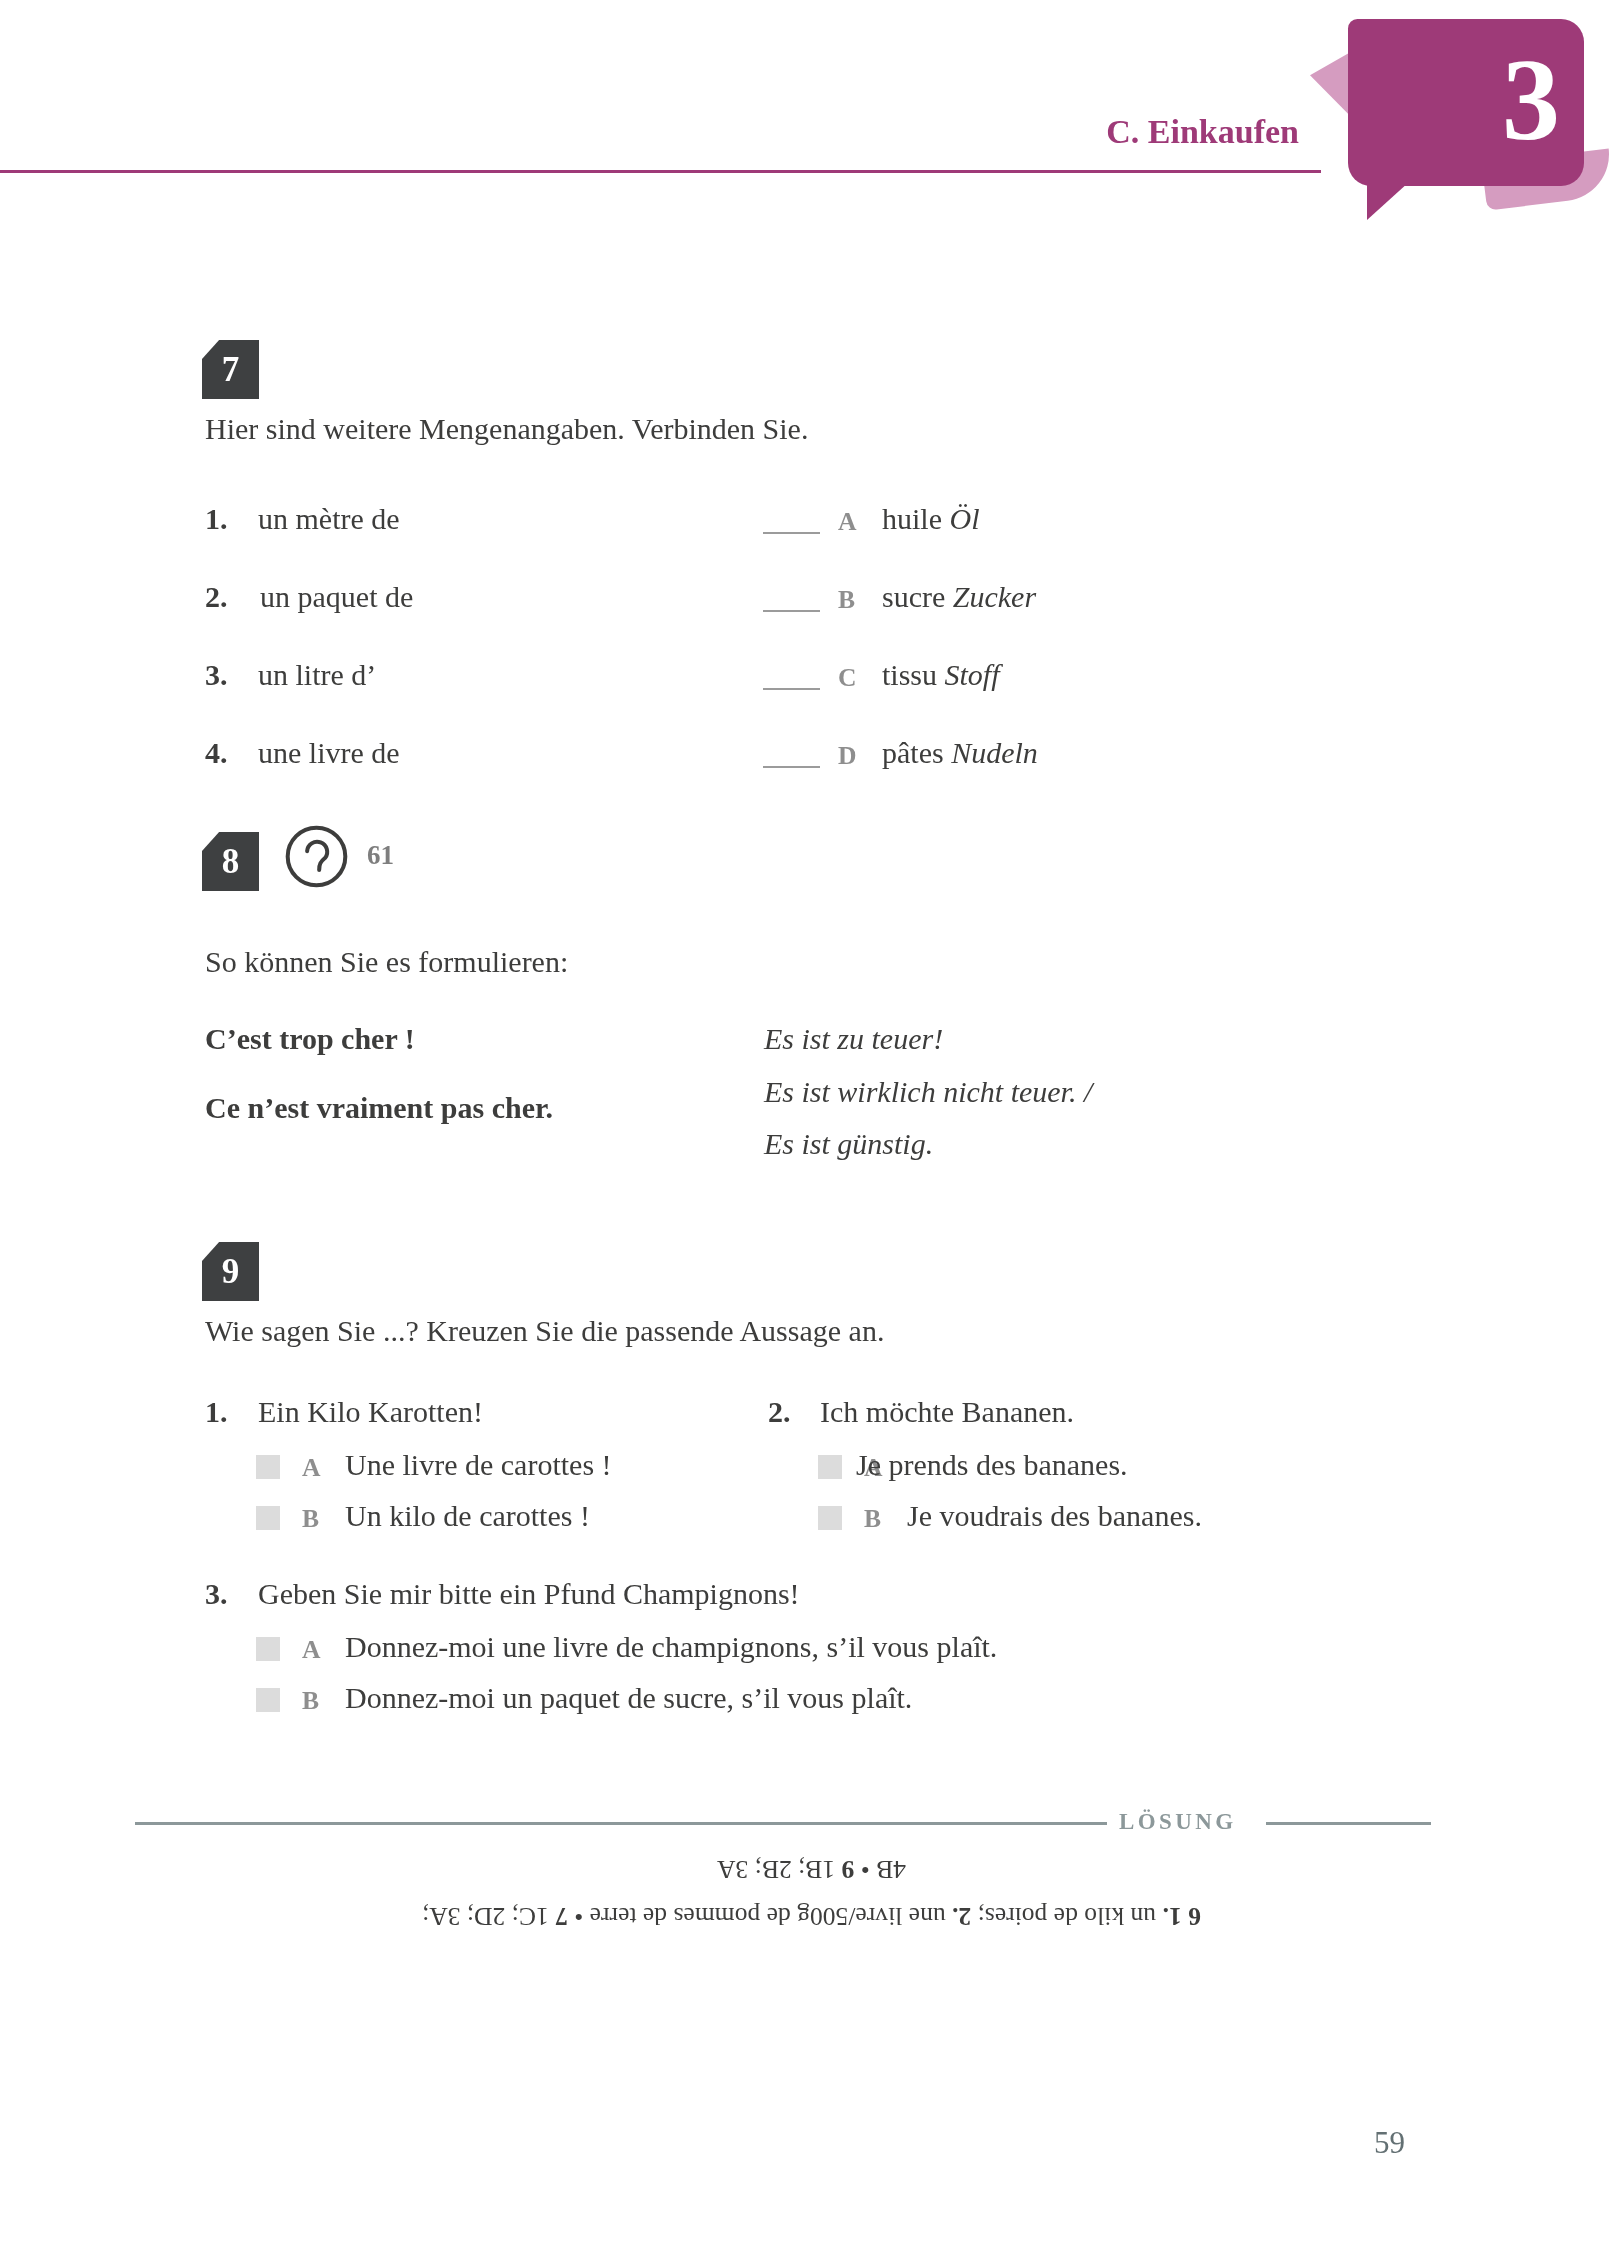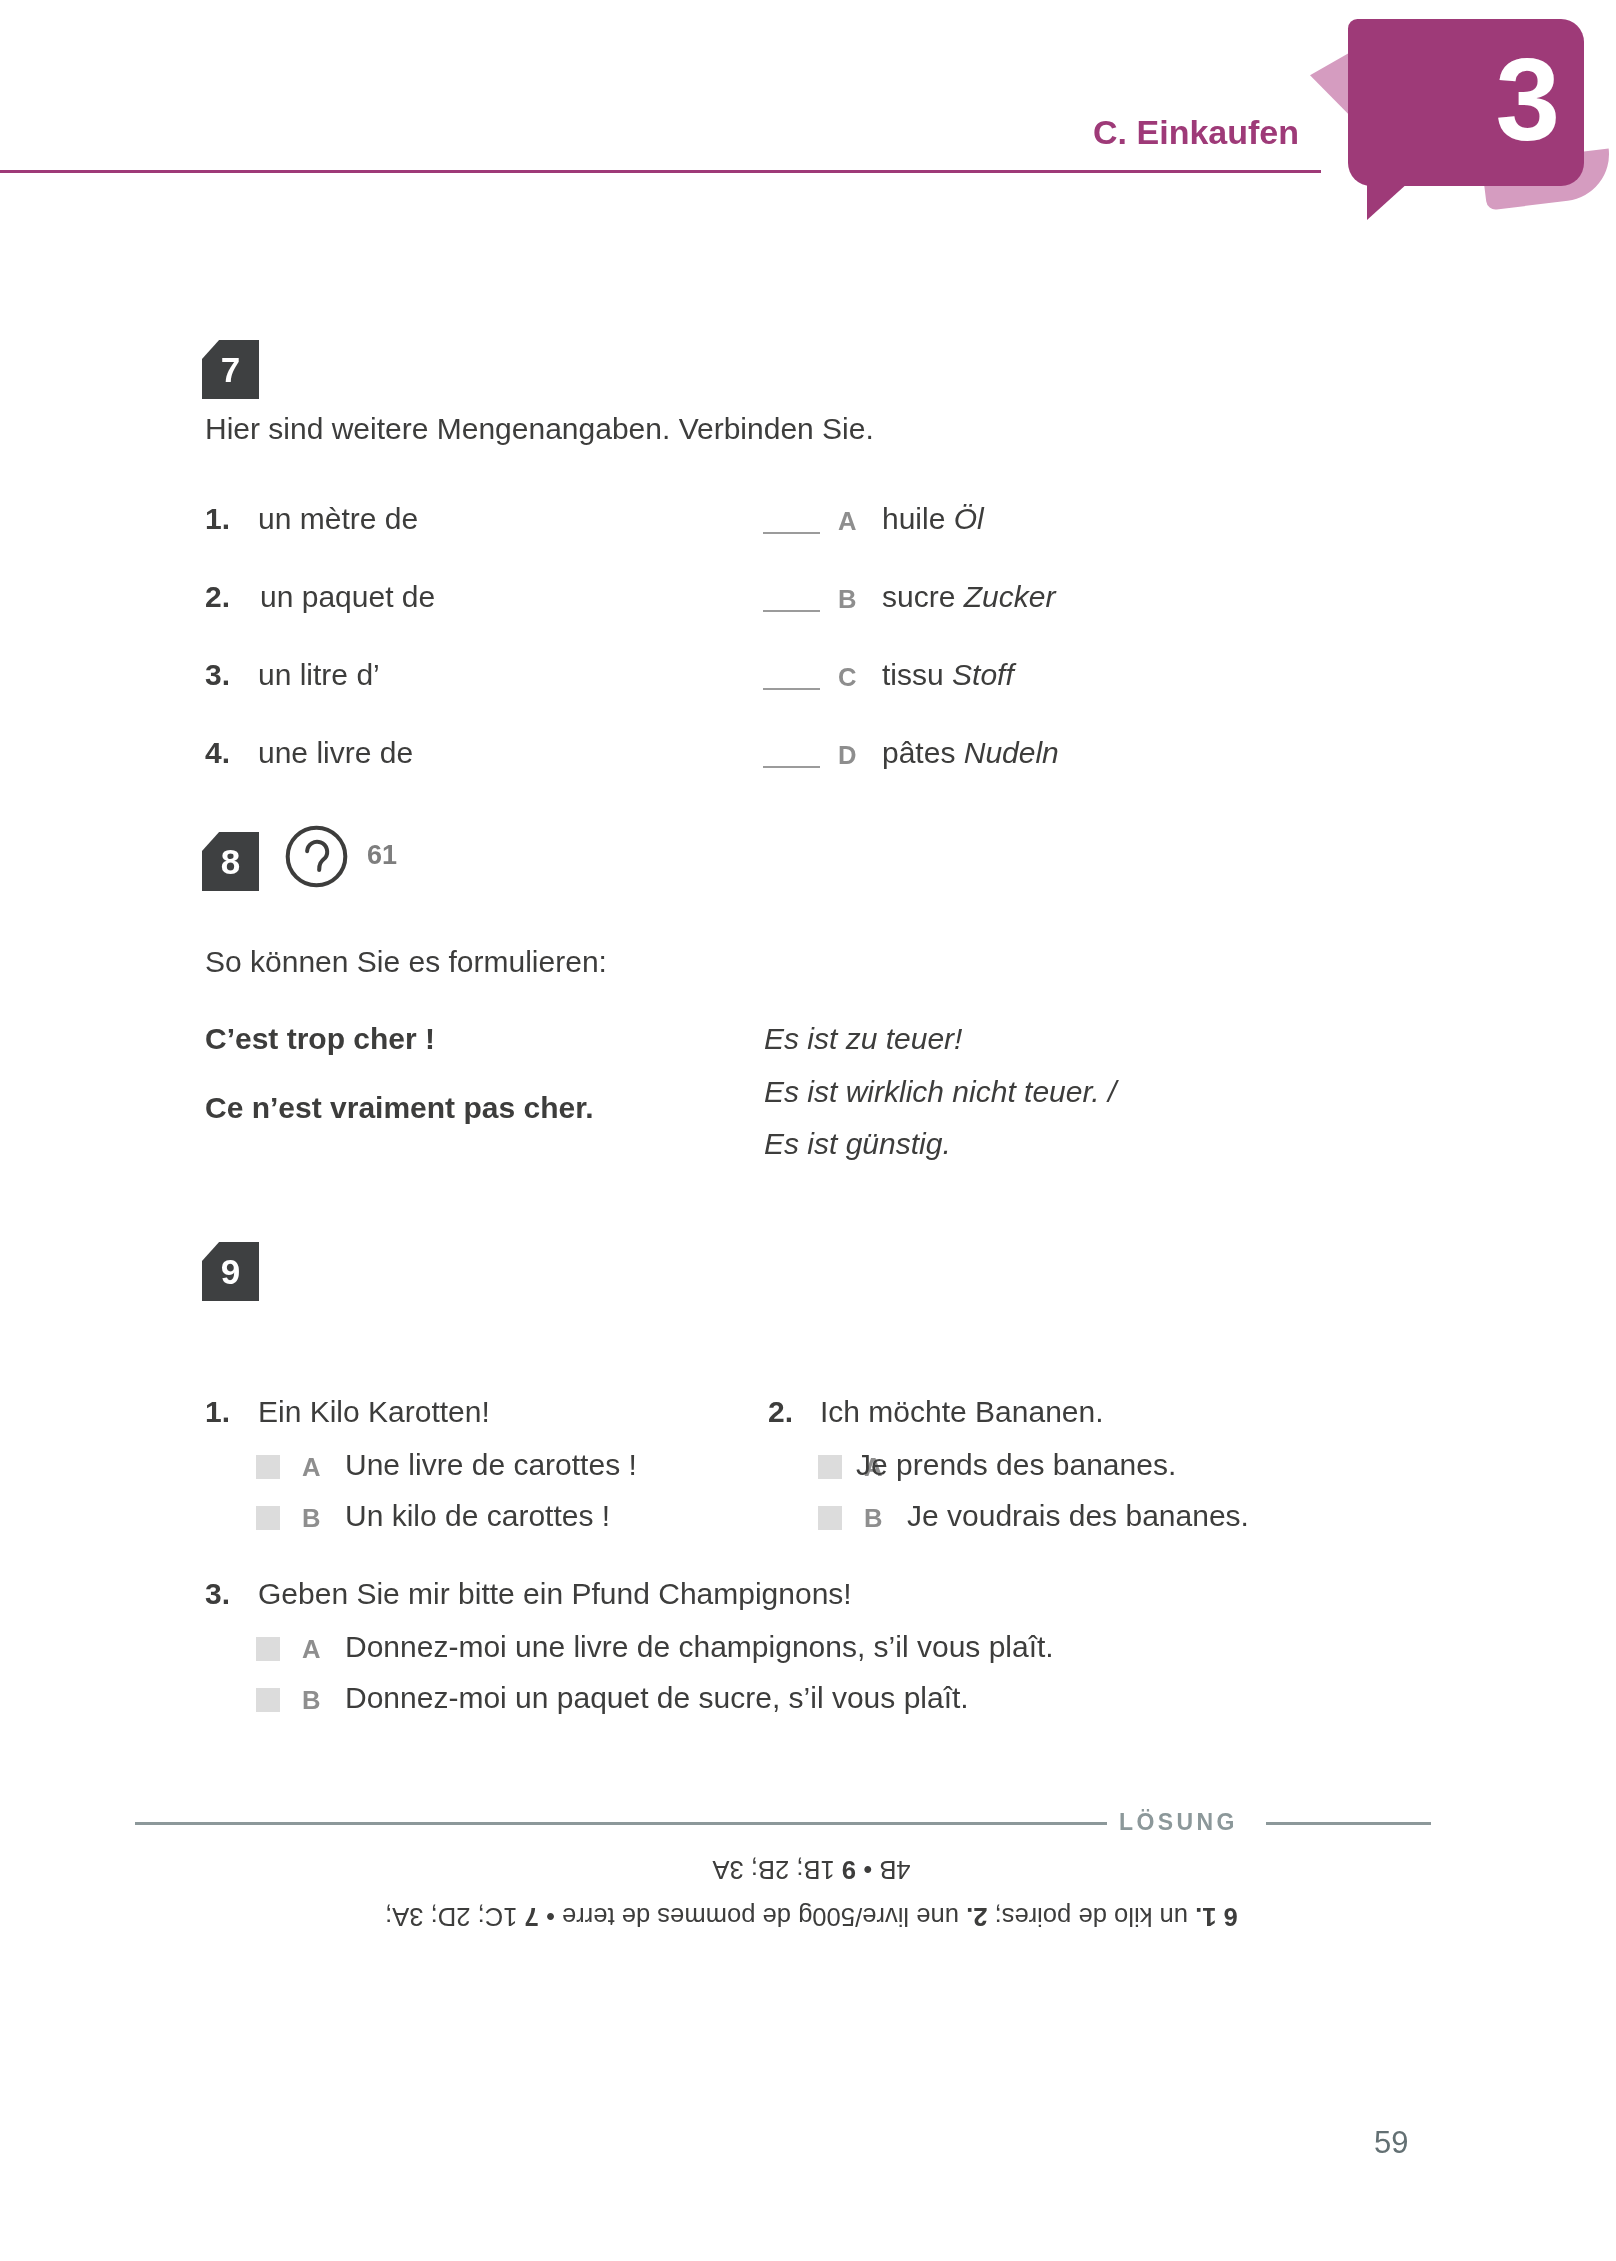--- a/index.html
+++ b/index.html
@@ -1,18 +1,18 @@
 <!DOCTYPE html>
 <html style="font-size:10.8px"><head>
 <meta charset="utf-8">
 <style>
   html,body { margin:0; padding:0; background:#ffffff; }
   .page {
     position:relative; width:1616px; height:2261px; background:#ffffff;
-    font-family:Liberation Sans, sans-serif;
+    font-family:Liberation Serif, serif;
     color:#3d3d3c; font-size:30px; overflow:hidden;
   }
   
   .chapter-title {
     position:absolute; top:113px; left:828px; width:471px;
     text-align:right; font-size:34px; font-weight:bold; color:#9e3a78;
   }
   .chapter-rule { position:absolute; top:170px; left:0; width:1321px; height:3.4px; background:#9e3a78; }
   .bubble-wrap { position:absolute; top:12px; left:1310px; width:306px; height:222px; }
   .bubble-accent-left {
@@ -131,20 +131,21 @@
     <span class="abs bold" style="left:205px;margin-top:16px;">Ce n’est vraiment pas cher.</span>
     <span class="abs de" style="left:764px;">Es ist wirklich nicht teuer. /</span>
   </div>
   <div class="m-row" style="top:1127px;">
     <span class="abs de" style="left:764px;">Es ist günstig.</span>
   </div>
 
   <div class="badge" style="top:1242px; left:202px;">
     <span>9</span>
   </div>
+  <div class="abs" style="top:1314px; left:205px;">Wie sagen Sie ...? Kreuzen Sie die passende Aussage an.</div>
 
   <div class="m-row" style="top:1395px;">
     <span class="abs bold" style="left:205px;">1.</span>
     <span class="abs" style="left:258px;">Ein Kilo Karotten!</span>
     <span class="abs bold" style="left:768px;">2.</span>
     <span class="abs" style="left:820px;">Ich möchte Bananen.</span>
   </div>
 
   <div class="m-row" style="top:1448px;">
     <span class="cb" style="left:256px;"></span>

